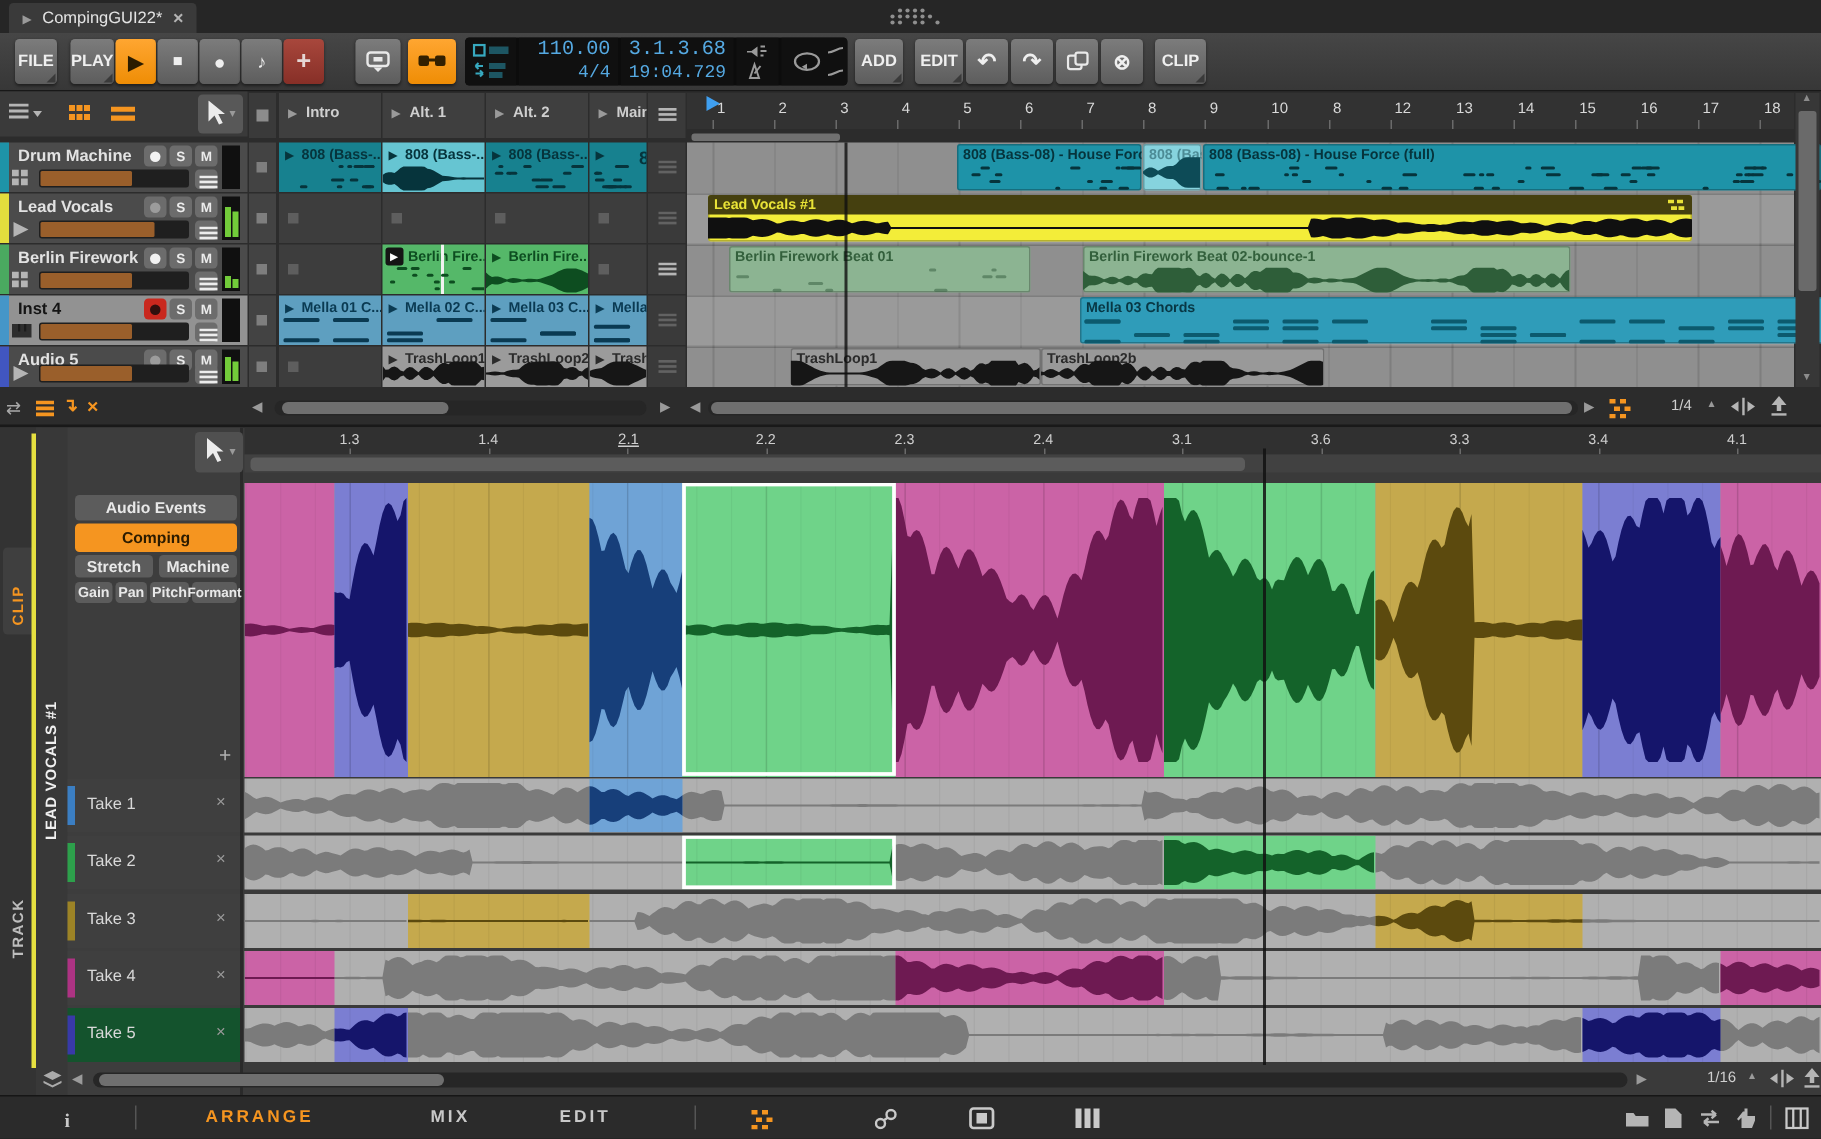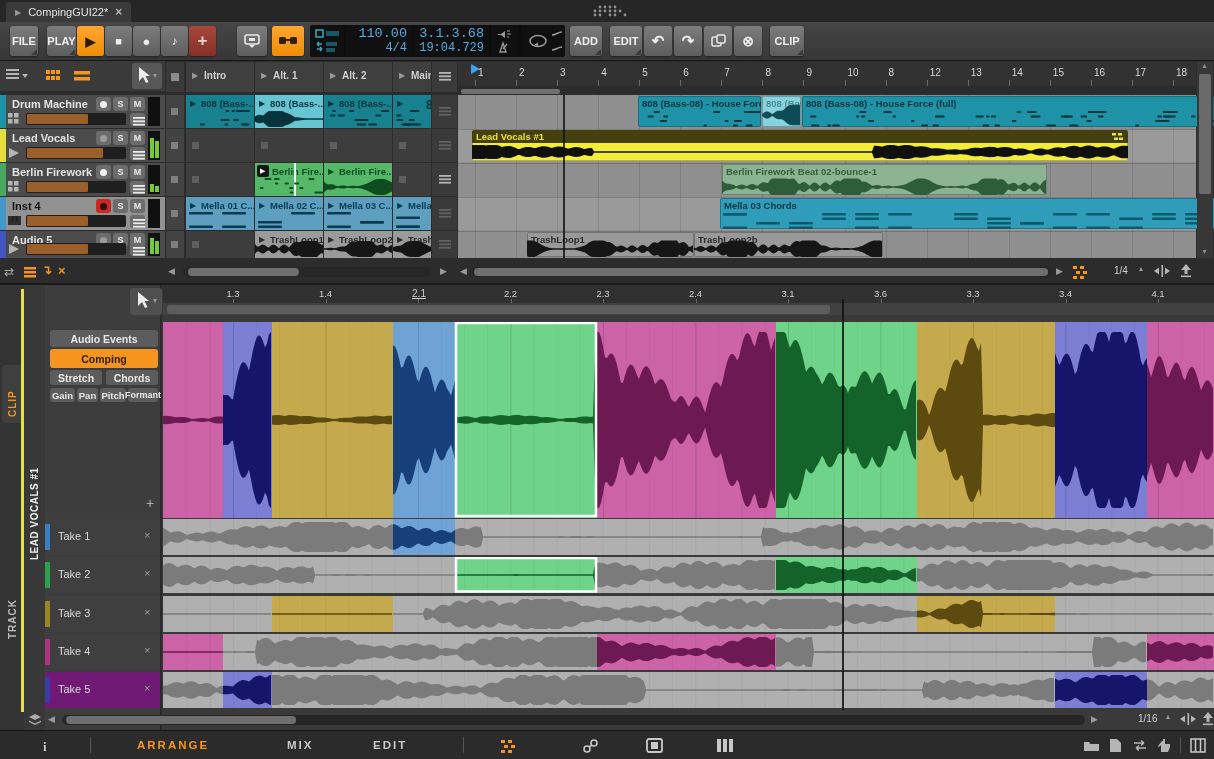--- a/index.html
+++ b/index.html
@@ -677,20 +677,34 @@
         <svg width="11" height="8" class="abs" style="left: 640px; top: 3px;">
           <rect x="0" y="0" width="4" height="2.5" fill="#e9e337"></rect>
           <rect x="6" y="0" width="4" height="2.5" fill="#e9e337"></rect>
           <rect x="2" y="4.5" width="4" height="2.5" fill="#e9e337"></rect>
           <rect x="7" y="4.5" width="4" height="2.5" fill="#e9e337"></rect>
         </svg>
         <svg width="656" height="18" class="abs" style="left: 0px; top: 13px;">
           <path d="M0,2.0 L2,2.0 L4,2.0 L6,2.0 L8,2.0 L10,2.0 L12,2.0 L14,2.4 L16,2.0 L18,2.0 L20,2.0 L22,2.0 L24,2.0 L26,2.2 L28,3.0 L30,3.9 L32,3.5 L34,3.2 L36,3.0 L38,3.1 L40,3.5 L42,4.2 L44,5.0 L46,6.0 L48,5.9 L50,5.1 L52,4.5 L54,4.1 L56,4.0 L58,4.1 L60,4.5 L62,5.0 L64,5.0 L66,4.3 L68,3.7 L70,3.3 L72,3.2 L74,3.4 L76,3.8 L78,4.4 L80,4.9 L82,4.3 L84,3.8 L86,3.5 L88,3.5 L90,3.7 L92,4.2 L94,5.0 L96,5.8 L98,5.3 L100,4.7 L102,4.3 L104,4.1 L106,4.3 L108,4.6 L110,5.2 L112,5.9 L114,5.8 L116,5.3 L118,5.0 L120,4.9 L122,8.3 L124,8.3 L126,8.3 L128,8.3 L130,8.3 L132,8.3 L134,8.3 L136,8.3 L138,8.3 L140,8.3 L142,8.3 L144,8.3 L146,8.3 L148,8.3 L150,8.3 L152,8.3 L154,8.3 L156,8.3 L158,8.3 L160,8.3 L162,8.3 L164,8.3 L166,8.3 L168,8.3 L170,8.3 L172,8.3 L174,8.3 L176,8.3 L178,8.3 L180,8.3 L182,8.3 L184,8.3 L186,8.3 L188,8.3 L190,8.3 L192,8.3 L194,8.3 L196,8.3 L198,8.3 L200,8.3 L202,8.3 L204,8.3 L206,8.3 L208,8.3 L210,8.3 L212,8.3 L214,8.3 L216,8.3 L218,8.3 L220,8.3 L222,8.3 L224,8.3 L226,8.3 L228,8.3 L230,8.3 L232,8.3 L234,8.3 L236,8.3 L238,8.3 L240,8.3 L242,8.3 L244,8.3 L246,8.3 L248,8.3 L250,8.3 L252,8.3 L254,8.3 L256,8.3 L258,8.3 L260,8.3 L262,8.3 L264,8.3 L266,8.3 L268,8.3 L270,8.3 L272,8.3 L274,8.3 L276,8.3 L278,8.3 L280,8.3 L282,8.3 L284,8.3 L286,8.3 L288,8.3 L290,8.3 L292,8.3 L294,8.3 L296,8.3 L298,8.3 L300,8.3 L302,8.3 L304,8.3 L306,8.3 L308,8.3 L310,8.3 L312,8.3 L314,8.3 L316,8.3 L318,8.3 L320,8.3 L322,8.3 L324,8.3 L326,8.3 L328,8.3 L330,8.3 L332,8.3 L334,8.3 L336,8.3 L338,8.3 L340,8.3 L342,8.3 L344,8.3 L346,8.3 L348,8.3 L350,8.3 L352,8.3 L354,8.3 L356,8.3 L358,8.3 L360,8.3 L362,8.3 L364,8.3 L366,8.3 L368,8.3 L370,8.3 L372,8.3 L374,8.3 L376,8.3 L378,8.3 L380,8.3 L382,8.3 L384,8.3 L386,8.3 L388,8.3 L390,8.3 L392,8.3 L394,8.3 L396,8.3 L398,8.3 L400,8.3 L402,2.8 L404,2.7 L406,2.9 L408,3.2 L410,3.7 L412,3.1 L414,2.5 L416,2.0 L418,2.0 L420,2.0 L422,2.0 L424,2.4 L426,2.9 L428,2.8 L430,2.4 L432,2.0 L434,2.0 L436,2.0 L438,2.3 L440,2.8 L442,3.4 L444,3.8 L446,3.5 L448,3.3 L450,3.2 L452,3.4 L454,3.7 L456,4.3 L458,4.9 L460,5.5 L462,5.3 L464,5.2 L466,5.2 L468,5.4 L470,5.7 L472,6.1 L474,6.4 L476,6.7 L478,6.6 L480,6.4 L482,6.3 L484,6.3 L486,6.6 L488,7.0 L490,6.7 L492,6.6 L494,6.4 L496,5.9 L498,5.4 L500,5.0 L502,4.8 L504,4.7 L506,4.8 L508,5.0 L510,5.1 L512,4.6 L514,4.2 L516,3.9 L518,3.8 L520,3.9 L522,4.1 L524,4.5 L526,5.0 L528,4.6 L530,4.3 L532,4.1 L534,4.0 L536,4.2 L538,4.6 L540,5.2 L542,5.9 L544,5.9 L546,5.6 L548,5.4 L550,5.5 L552,5.7 L554,6.2 L556,6.9 L558,7.5 L560,7.4 L562,6.7 L564,6.1 L566,5.7 L568,5.5 L570,5.6 L572,5.9 L574,6.4 L576,6.7 L578,6.0 L580,5.4 L582,4.8 L584,4.4 L586,4.3 L588,4.4 L590,4.8 L592,5.2 L594,4.5 L596,3.8 L598,3.2 L600,2.9 L602,2.8 L604,3.1 L606,3.5 L608,4.2 L610,4.0 L612,3.3 L614,2.8 L616,2.6 L618,2.6 L620,2.9 L622,3.5 L624,4.2 L626,4.5 L628,4.0 L630,3.6 L632,3.4 L634,3.5 L636,3.8 L638,4.4 L640,5.2 L642,5.8 L644,4.8 L646,3.9 L648,3.2 L650,2.8 L652,2.7 L654,2.8 L656,3.1 L656,14.9 L654,15.2 L652,15.3 L650,15.2 L648,14.8 L646,14.1 L644,13.2 L642,12.2 L640,12.8 L638,13.6 L636,14.2 L634,14.5 L632,14.6 L630,14.4 L628,14.0 L626,13.5 L624,13.8 L622,14.5 L620,15.1 L618,15.4 L616,15.4 L614,15.2 L612,14.7 L610,14.0 L608,13.8 L606,14.5 L604,14.9 L602,15.2 L600,15.1 L598,14.8 L596,14.2 L594,13.5 L592,12.8 L590,13.2 L588,13.6 L586,13.7 L584,13.6 L582,13.2 L580,12.6 L578,12.0 L576,11.3 L574,11.6 L572,12.1 L570,12.4 L568,12.5 L566,12.3 L564,11.9 L562,11.3 L560,10.6 L558,10.5 L556,11.1 L554,11.8 L552,12.3 L550,12.5 L548,12.6 L546,12.4 L544,12.1 L542,12.1 L540,12.8 L538,13.4 L536,13.8 L534,14.0 L532,13.9 L530,13.7 L528,13.4 L526,13.0 L524,13.5 L522,13.9 L520,14.1 L518,14.2 L516,14.1 L514,13.8 L512,13.4 L510,12.9 L508,13.0 L506,13.2 L504,13.3 L502,13.2 L500,13.0 L498,12.6 L496,12.1 L494,11.6 L492,11.4 L490,11.3 L488,11.0 L486,11.4 L484,11.7 L482,11.7 L480,11.6 L478,11.4 L476,11.3 L474,11.6 L472,11.9 L470,12.3 L468,12.6 L466,12.8 L464,12.8 L462,12.7 L460,12.5 L458,13.1 L456,13.7 L454,14.3 L452,14.6 L450,14.8 L448,14.7 L446,14.5 L444,14.2 L442,14.6 L440,15.2 L438,15.7 L436,16.0 L434,16.0 L432,16.0 L430,15.6 L428,15.2 L426,15.1 L424,15.6 L422,16.0 L420,16.0 L418,16.0 L416,16.0 L414,15.5 L412,14.9 L410,14.3 L408,14.8 L406,15.1 L404,15.3 L402,15.2 L400,9.7 L398,9.7 L396,9.7 L394,9.7 L392,9.7 L390,9.7 L388,9.7 L386,9.7 L384,9.7 L382,9.7 L380,9.7 L378,9.7 L376,9.7 L374,9.7 L372,9.7 L370,9.7 L368,9.7 L366,9.7 L364,9.7 L362,9.7 L360,9.7 L358,9.7 L356,9.7 L354,9.7 L352,9.7 L350,9.7 L348,9.7 L346,9.7 L344,9.7 L342,9.7 L340,9.7 L338,9.7 L336,9.7 L334,9.7 L332,9.7 L330,9.7 L328,9.7 L326,9.7 L324,9.7 L322,9.7 L320,9.7 L318,9.7 L316,9.7 L314,9.7 L312,9.7 L310,9.7 L308,9.7 L306,9.7 L304,9.7 L302,9.7 L300,9.7 L298,9.7 L296,9.7 L294,9.7 L292,9.7 L290,9.7 L288,9.7 L286,9.7 L284,9.7 L282,9.7 L280,9.7 L278,9.7 L276,9.7 L274,9.7 L272,9.7 L270,9.7 L268,9.7 L266,9.7 L264,9.7 L262,9.7 L260,9.7 L258,9.7 L256,9.7 L254,9.7 L252,9.7 L250,9.7 L248,9.7 L246,9.7 L244,9.7 L242,9.7 L240,9.7 L238,9.7 L236,9.7 L234,9.7 L232,9.7 L230,9.7 L228,9.7 L226,9.7 L224,9.7 L222,9.7 L220,9.7 L218,9.7 L216,9.7 L214,9.7 L212,9.7 L210,9.7 L208,9.7 L206,9.7 L204,9.7 L202,9.7 L200,9.7 L198,9.7 L196,9.7 L194,9.7 L192,9.7 L190,9.7 L188,9.7 L186,9.7 L184,9.7 L182,9.7 L180,9.7 L178,9.7 L176,9.7 L174,9.7 L172,9.7 L170,9.7 L168,9.7 L166,9.7 L164,9.7 L162,9.7 L160,9.7 L158,9.7 L156,9.7 L154,9.7 L152,9.7 L150,9.7 L148,9.7 L146,9.7 L144,9.7 L142,9.7 L140,9.7 L138,9.7 L136,9.7 L134,9.7 L132,9.7 L130,9.7 L128,9.7 L126,9.7 L124,9.7 L122,9.7 L120,13.1 L118,13.0 L116,12.7 L114,12.2 L112,12.1 L110,12.8 L108,13.4 L106,13.7 L104,13.9 L102,13.7 L100,13.3 L98,12.7 L96,12.2 L94,13.0 L92,13.8 L90,14.3 L88,14.5 L86,14.5 L84,14.2 L82,13.7 L80,13.1 L78,13.6 L76,14.2 L74,14.6 L72,14.8 L70,14.7 L68,14.3 L66,13.7 L64,13.0 L62,13.0 L60,13.5 L58,13.9 L56,14.0 L54,13.9 L52,13.5 L50,12.9 L48,12.1 L46,12.0 L44,13.0 L42,13.8 L40,14.5 L38,14.9 L36,15.0 L34,14.8 L32,14.5 L30,14.1 L28,15.0 L26,15.8 L24,16.0 L22,16.0 L20,16.0 L18,16.0 L16,16.0 L14,15.6 L12,16.0 L10,16.0 L8,16.0 L6,16.0 L4,16.0 L2,16.0 L0,16.0 Z" fill="#101010"></path>
         </svg>
       </div>
+      <div class="abs" style="left: 486px; top: 103px; width: 201px; height: 31px; background: rgb(140, 180, 146); border-radius: 2px; overflow: hidden; box-shadow: rgba(0, 0, 0, 0.25) 0px 0px 0px 1px inset;">
+        <div class="abs" style="left: 4px; top: 2px; color: rgb(51, 96, 60); font-size: 9.5px; font-weight: bold; white-space: nowrap;">Berlin Firework Beat 01</div>
+        <svg width="201" height="32" class="abs" style="left: 0px; top: 0px;">
+          <rect x="4.8256891906494275" y="19.5" width="8.589749423455942" height="2" fill="rgba(40,80,50,0.45)" rx="1"></rect>
+          <rect x="29.16483614673689" y="28.5" width="5.774563134917116" height="2" fill="rgba(40,80,50,0.45)" rx="1"></rect>
+          <rect x="136.82512941223104" y="28.5" width="8.792325057947892" height="2" fill="rgba(40,80,50,0.45)" rx="1"></rect>
+          <rect x="52.78328279311154" y="24" width="9.961576273464743" height="2" fill="rgba(40,80,50,0.45)" rx="1"></rect>
+          <rect x="133.33855214116193" y="15" width="4.8224259543058" height="2" fill="rgba(40,80,50,0.45)" rx="1"></rect>
+          <rect x="174.90415150023182" y="15" width="3.530842282638332" height="2" fill="rgba(40,80,50,0.45)" rx="1"></rect>
+          <rect x="168.84524129267083" y="19.5" width="6.882230512492242" height="2" fill="rgba(40,80,50,0.45)" rx="1"></rect>
+          <rect x="64.20678934086754" y="28.5" width="5.235795374022018" height="2" fill="rgba(40,80,50,0.45)" rx="1"></rect>
+          <rect x="177.69039689701822" y="19.5" width="7.237006068666233" height="2" fill="rgba(40,80,50,0.45)" rx="1"></rect>
+        </svg>
+      </div>
       <div class="abs" style="left: 722px; top: 103px; width: 325px; height: 31px; background: rgb(140, 180, 146); border-radius: 2px; overflow: hidden; box-shadow: rgba(0, 0, 0, 0.25) 0px 0px 0px 1px inset;">
         <div class="abs" style="left: 4px; top: 2px; color: rgb(51, 96, 60); font-size: 9.5px; font-weight: bold; white-space: nowrap;">Berlin Firework Beat 02-bounce-1</div>
         <svg width="325" height="32" class="abs" style="left: 0px; top: 0px;">
           <path d="M0,16.7 L2,18.2 L4,19.6 L6,19.8 L8,19.9 L10,20.4 L12,21.1 L14,22.2 L16,21.5 L18,20.7 L20,20.5 L22,21.0 L24,22.1 L26,21.5 L28,20.4 L30,19.9 L32,20.3 L34,21.5 L36,21.5 L38,19.7 L40,18.5 L42,18.2 L44,18.7 L46,18.9 L48,16.0 L50,14.5 L52,14.5 L54,14.5 L56,14.5 L58,14.5 L60,14.5 L62,14.5 L64,14.5 L66,15.0 L68,14.9 L70,14.5 L72,14.6 L74,16.5 L76,19.4 L78,20.1 L80,18.5 L82,17.9 L84,18.7 L86,20.6 L88,21.8 L90,19.6 L92,18.4 L94,18.7 L96,20.2 L98,22.3 L100,20.1 L102,18.7 L104,18.6 L106,19.7 L108,21.5 L110,19.8 L112,17.7 L114,16.6 L116,16.6 L118,17.3 L120,16.0 L122,14.5 L124,14.5 L126,14.5 L128,14.5 L130,14.5 L132,14.5 L134,14.5 L136,14.5 L138,15.5 L140,17.7 L142,17.6 L144,18.0 L146,18.9 L148,20.2 L150,21.7 L152,21.4 L154,21.0 L156,21.1 L158,21.5 L160,22.2 L162,22.1 L164,21.7 L166,21.6 L168,21.8 L170,22.2 L172,22.3 L174,21.9 L176,21.7 L178,21.5 L180,21.3 L182,20.8 L184,19.9 L186,18.9 L188,17.9 L190,16.9 L192,15.9 L194,15.0 L196,14.5 L198,14.5 L200,14.5 L202,14.5 L204,15.0 L206,15.8 L208,16.8 L210,17.9 L212,19.0 L214,20.0 L216,20.7 L218,21.3 L220,21.7 L222,22.1 L224,22.3 L226,22.2 L228,22.1 L230,22.0 L232,22.2 L234,22.3 L236,22.1 L238,21.7 L240,21.6 L242,21.7 L244,22.2 L246,21.7 L248,20.8 L250,20.0 L252,19.6 L254,19.5 L256,18.5 L258,16.5 L260,14.9 L262,14.5 L264,14.5 L266,14.5 L268,14.5 L270,14.5 L272,14.5 L274,14.5 L276,15.9 L278,15.3 L280,15.2 L282,16.1 L284,17.9 L286,20.4 L288,19.9 L290,18.9 L292,18.7 L294,19.6 L296,21.5 L298,21.3 L300,19.4 L302,18.6 L304,19.1 L306,20.9 L308,21.7 L310,19.6 L312,18.4 L314,18.5 L316,20.0 L318,21.7 L320,18.8 L322,16.7 L324,15.8 L324,30.2 L322,29.3 L320,27.2 L318,24.3 L316,26.0 L314,27.5 L312,27.6 L310,26.4 L308,24.3 L306,25.1 L304,26.9 L302,27.4 L300,26.6 L298,24.7 L296,24.5 L294,26.4 L292,27.3 L290,27.1 L288,26.1 L286,25.6 L284,28.1 L282,29.9 L280,30.8 L278,30.7 L276,30.1 L274,31.5 L272,31.5 L270,31.5 L268,31.5 L266,31.5 L264,31.5 L262,31.5 L260,31.1 L258,29.5 L256,27.5 L254,26.5 L252,26.4 L250,26.0 L248,25.2 L246,24.3 L244,23.8 L242,24.3 L240,24.4 L238,24.3 L236,23.9 L234,23.7 L232,23.8 L230,24.0 L228,23.9 L226,23.8 L224,23.7 L222,23.9 L220,24.3 L218,24.7 L216,25.3 L214,26.0 L212,27.0 L210,28.1 L208,29.2 L206,30.2 L204,31.0 L202,31.5 L200,31.5 L198,31.5 L196,31.5 L194,31.0 L192,30.1 L190,29.1 L188,28.1 L186,27.1 L184,26.1 L182,25.2 L180,24.7 L178,24.5 L176,24.3 L174,24.1 L172,23.7 L170,23.8 L168,24.2 L166,24.4 L164,24.3 L162,23.9 L160,23.8 L158,24.5 L156,24.9 L154,25.0 L152,24.6 L150,24.3 L148,25.8 L146,27.1 L144,28.0 L142,28.4 L140,28.3 L138,30.5 L136,31.5 L134,31.5 L132,31.5 L130,31.5 L128,31.5 L126,31.5 L124,31.5 L122,31.5 L120,30.0 L118,28.7 L116,29.4 L114,29.4 L112,28.3 L110,26.2 L108,24.5 L106,26.3 L104,27.4 L102,27.3 L100,25.9 L98,23.7 L96,25.8 L94,27.3 L92,27.6 L90,26.4 L88,24.2 L86,25.4 L84,27.3 L82,28.1 L80,27.5 L78,25.9 L76,26.6 L74,29.5 L72,31.4 L70,31.5 L68,31.1 L66,31.0 L64,31.5 L62,31.5 L60,31.5 L58,31.5 L56,31.5 L54,31.5 L52,31.5 L50,31.5 L48,30.0 L46,27.1 L44,27.3 L42,27.8 L40,27.5 L38,26.3 L36,24.5 L34,24.5 L32,25.7 L30,26.1 L28,25.6 L26,24.5 L24,23.9 L22,25.0 L20,25.5 L18,25.3 L16,24.5 L14,23.8 L12,24.9 L10,25.6 L8,26.1 L6,26.2 L4,26.4 L2,27.8 L0,29.3 Z" fill="#2e5e39"></path>
         </svg>
       </div>
       <div class="abs" style="left: 720px; top: 137px; width: 564px; height: 31px; background: rgb(47, 156, 185); border-radius: 2px; overflow: hidden; box-shadow: rgba(0, 0, 0, 0.25) 0px 0px 0px 1px inset;">
         <div class="abs" style="left: 4px; top: 2px; color: rgb(8, 55, 68); font-size: 9.5px; font-weight: bold; white-space: nowrap;">Mella 03 Chords</div>
         <svg width="494" height="32" class="abs" style="left: 0px; top: 0px;">
           <rect x="3" y="28.5" width="24" height="2.6" fill="#0c5a6e" rx="1"></rect>
@@ -784,21 +798,21 @@
     <div class="abs" style="left:130px;top:3px;width:32px;height:27px;background:#505050;border-radius:3px;">
       <svg class="abs" style="left:7px;top:4px;" width="16" height="19">
         <path d="M1,0 L1,14 L5,10 L8,16 L10.5,15 L7.5,9 L12,9 Z" fill="#ececec"></path>
       </svg>
       <span class="abs" style="left:23px;top:8px;color:#9a9a9a;font-size:8px;">▾</span>
     </div>
 
     <div class="pbtn" style="left:50px;top:45px;width:108px;height:17px;">Audio Events</div>
     <div class="pbtn" style="left:50px;top:64px;width:108px;height:19px;background:#f59520;color:#2c1c00;">Comping</div>
     <div class="pbtn" style="left:50px;top:85px;width:52px;height:15px;">Stretch</div>
-    <div class="pbtn" style="left:106px;top:85px;width:52px;height:15px;">Chords</div>
+    <div class="pbtn" style="left:106px;top:85px;width:52px;height:15px;">Machine</div>
     <div class="pbtn" style="left:50px;top:103px;width:25px;height:14px;font-size:9.5px;">Gain</div>
     <div class="pbtn" style="left:77px;top:103px;width:21px;height:14px;font-size:9.5px;">Pan</div>
     <div class="pbtn" style="left:100px;top:103px;width:26px;height:14px;font-size:9.5px;">Pitch</div>
     <div class="pbtn" style="left:128px;top:103px;width:30px;height:14px;font-size:9px;">Formant</div>
     <div class="abs" style="left:146px;top:210px;color:#b0b0b0;font-size:14px;">+</div>
   <div class="abs" style="left: 163px; top: 0px; width: 1051px; height: 18px; background: rgb(48, 48, 48); overflow: hidden;">
         <div class="abs ctr" style="left: 70px; top: 3px; color: rgb(207, 207, 207); font-size: 9.5px;">1.3</div>
         <div class="abs" style="left: 70px; top: 14px; width: 1px; height: 4px; background: rgb(106, 106, 106);"></div>
         <div class="abs ctr" style="left: 162.5px; top: 3px; color: rgb(207, 207, 207); font-size: 9.5px;">1.4</div>
         <div class="abs" style="left: 162.5px; top: 14px; width: 1px; height: 4px; background: rgb(106, 106, 106);"></div>
@@ -1146,21 +1160,21 @@
           <rect x="994.7600000000001" y="0" width="0.8" height="36" fill="rgba(0,0,0,0.05)"></rect>
           <rect x="1017.8800000000001" y="0" width="0.8" height="36" fill="rgba(0,0,0,0.05)"></rect>
           <rect x="1041" y="0" width="0.8" height="36" fill="rgba(0,0,0,0.05)"></rect>
           <path d="M60,17.3 L62,17.3 L64,17.3 L66,17.3 L68,17.2 L70,17.2 L72,17.1 L74,17.2 L76,17.2 L78,17.3 L80,17.3 L82,17.2 L84,17.1 L86,17.1 L88,17.1 L90,17.1 L92,17.2 L94,5.9 L96,6.7 L98,5.4 L100,4.5 L102,4.0 L104,4.1 L106,4.8 L108,6.1 L110,7.7 L112,9.5 L114,8.4 L116,7.6 L118,7.1 L120,6.2 L122,5.8 L124,6.0 L126,6.6 L128,7.5 L130,6.3 L132,4.5 L134,3.2 L136,3.0 L138,3.0 L140,3.0 L142,3.1 L144,4.1 L146,3.9 L148,3.0 L150,3.0 L152,3.0 L154,3.0 L156,3.0 L158,3.0 L160,3.4 L162,4.2 L164,3.2 L166,3.0 L168,3.0 L170,3.0 L172,3.0 L174,4.0 L176,5.4 L178,6.9 L180,6.4 L182,5.9 L184,5.8 L186,6.0 L188,6.7 L190,7.8 L192,9.2 L194,10.7 L196,10.8 L198,10.5 L200,10.5 L202,10.7 L204,11.0 L206,11.3 L208,11.9 L210,12.6 L212,12.7 L214,12.1 L216,11.7 L218,11.6 L220,11.8 L222,12.3 L224,13.1 L226,14.0 L228,14.5 L230,13.3 L232,12.3 L234,11.5 L236,11.0 L238,10.8 L240,10.8 L242,11.2 L244,11.8 L246,11.1 L248,10.2 L250,9.6 L252,9.3 L254,9.4 L256,9.9 L258,10.7 L260,11.8 L262,11.7 L264,11.0 L266,10.6 L268,10.5 L270,10.8 L272,11.5 L274,12.7 L276,14.2 L278,15.0 L280,14.4 L282,14.1 L284,14.1 L286,14.3 L288,14.7 L290,14.8 L292,15.2 L294,15.6 L296,13.7 L298,12.0 L300,10.6 L302,9.6 L304,9.2 L306,9.2 L308,9.7 L310,10.4 L312,9.0 L314,7.2 L316,5.8 L318,4.9 L320,4.5 L322,4.7 L324,5.3 L326,6.3 L328,5.9 L330,4.3 L332,3.0 L334,3.0 L336,3.0 L338,3.0 L340,3.3 L342,4.6 L344,5.3 L346,3.9 L348,3.0 L350,3.0 L352,3.0 L354,3.0 L356,3.9 L358,5.5 L360,7.2 L362,6.1 L364,5.2 L366,4.7 L368,4.7 L370,5.3 L372,6.5 L374,7.5 L376,8.3 L378,7.0 L380,5.0 L382,3.5 L384,3.0 L386,3.0 L388,3.0 L390,3.0 L392,3.8 L394,3.5 L396,3.0 L398,3.0 L400,3.0 L402,3.0 L404,3.0 L406,3.0 L408,3.0 L410,3.0 L412,3.0 L414,3.0 L416,3.0 L418,3.0 L420,3.0 L422,3.0 L424,3.0 L426,3.9 L428,3.1 L430,3.0 L432,3.0 L434,3.0 L434,33.0 L432,33.0 L430,33.0 L428,32.9 L426,32.1 L424,33.0 L422,33.0 L420,33.0 L418,33.0 L416,33.0 L414,33.0 L412,33.0 L410,33.0 L408,33.0 L406,33.0 L404,33.0 L402,33.0 L400,33.0 L398,33.0 L396,33.0 L394,32.5 L392,32.2 L390,33.0 L388,33.0 L386,33.0 L384,33.0 L382,32.5 L380,31.0 L378,29.0 L376,27.7 L374,28.5 L372,29.5 L370,30.7 L368,31.3 L366,31.3 L364,30.8 L362,29.9 L360,28.8 L358,30.5 L356,32.1 L354,33.0 L352,33.0 L350,33.0 L348,33.0 L346,32.1 L344,30.7 L342,31.4 L340,32.7 L338,33.0 L336,33.0 L334,33.0 L332,33.0 L330,31.7 L328,30.1 L326,29.7 L324,30.7 L322,31.3 L320,31.5 L318,31.1 L316,30.2 L314,28.8 L312,27.0 L310,25.6 L308,26.3 L306,26.8 L304,26.8 L302,26.4 L300,25.4 L298,24.0 L296,22.3 L294,20.4 L292,20.8 L290,21.2 L288,21.3 L286,21.7 L284,21.9 L282,21.9 L280,21.6 L278,21.0 L276,21.8 L274,23.3 L272,24.5 L270,25.2 L268,25.5 L266,25.4 L264,25.0 L262,24.3 L260,24.2 L258,25.3 L256,26.1 L254,26.6 L252,26.7 L250,26.4 L248,25.8 L246,24.9 L244,24.2 L242,24.8 L240,25.2 L238,25.2 L236,25.0 L234,24.5 L232,23.7 L230,22.7 L228,21.5 L226,22.0 L224,22.9 L222,23.7 L220,24.2 L218,24.4 L216,24.3 L214,23.9 L212,23.3 L210,23.4 L208,24.1 L206,24.7 L204,25.0 L202,25.3 L200,25.5 L198,25.5 L196,25.2 L194,25.3 L192,26.8 L190,28.2 L188,29.3 L186,30.0 L184,30.2 L182,30.1 L180,29.6 L178,29.1 L176,30.6 L174,32.0 L172,33.0 L170,33.0 L168,33.0 L166,33.0 L164,32.8 L162,31.8 L160,32.6 L158,33.0 L156,33.0 L154,33.0 L152,33.0 L150,33.0 L148,33.0 L146,32.1 L144,31.9 L142,32.9 L140,33.0 L138,33.0 L136,33.0 L134,32.8 L132,31.5 L130,29.7 L128,28.5 L126,29.4 L124,30.0 L122,30.2 L120,29.8 L118,28.9 L116,28.4 L114,27.6 L112,26.5 L110,28.3 L108,29.9 L106,31.2 L104,31.9 L102,32.0 L100,31.5 L98,30.6 L96,29.3 L94,30.1 L92,18.8 L90,18.9 L88,18.9 L86,18.9 L84,18.9 L82,18.8 L80,18.7 L78,18.7 L76,18.8 L74,18.8 L72,18.9 L70,18.8 L68,18.8 L66,18.7 L64,18.7 L62,18.7 L60,18.7 Z" fill="#7b7b7b"></path>
           <path d="M613,3.6 L615,3.3 L617,3.5 L619,4.3 L621,5.7 L623,7.4 L625,8.5 L627,7.5 L629,5.9 L631,4.6 L633,3.7 L635,3.5 L637,3.8 L639,4.6 L641,5.5 L643,3.6 L645,3.0 L647,3.0 L649,3.0 L651,16.9 L653,16.9 L655,17.0 L657,17.1 L659,17.0 L661,16.9 L663,16.8 L665,16.8 L667,16.8 L669,16.9 L671,16.9 L673,17.0 L675,17.0 L677,17.0 L679,16.9 L681,16.9 L683,16.9 L685,17.0 L687,17.1 L689,17.2 L691,17.2 L693,17.2 L695,17.2 L697,17.1 L699,17.2 L701,17.2 L703,17.3 L705,17.3 L707,17.3 L709,17.3 L711,17.3 L713,17.3 L715,17.3 L717,17.3 L719,17.3 L721,17.3 L723,17.3 L725,17.3 L727,17.3 L729,17.3 L731,17.3 L733,17.3 L735,17.3 L737,17.3 L739,17.3 L741,17.3 L743,17.3 L745,17.3 L747,17.3 L749,17.3 L751,17.3 L753,17.3 L755,17.3 L757,17.3 L759,17.3 L761,17.3 L763,17.3 L765,17.3 L767,17.3 L769,17.3 L771,17.3 L773,17.3 L775,17.3 L777,17.3 L779,17.3 L781,17.3 L783,17.3 L785,17.3 L787,17.3 L789,17.3 L791,17.3 L793,17.3 L795,17.3 L797,17.3 L799,17.3 L801,17.3 L803,17.3 L805,17.3 L807,17.3 L809,17.3 L811,17.3 L813,17.3 L815,17.3 L817,17.3 L819,17.3 L821,17.3 L823,17.3 L825,17.3 L827,17.3 L829,17.3 L831,17.3 L833,17.3 L835,17.3 L837,17.3 L839,17.3 L841,17.3 L843,17.3 L845,17.2 L847,17.2 L849,17.2 L851,17.2 L853,17.2 L855,17.3 L857,17.3 L859,17.2 L861,17.2 L863,17.1 L865,17.2 L867,17.2 L869,17.2 L871,17.3 L873,17.3 L875,17.3 L877,17.3 L879,17.3 L881,17.3 L883,17.3 L885,17.3 L887,17.3 L889,17.3 L891,17.3 L893,17.2 L895,17.1 L897,17.0 L899,17.0 L901,17.0 L903,17.1 L905,17.2 L907,17.1 L909,17.0 L911,16.9 L913,16.9 L915,16.9 L917,16.9 L919,17.0 L921,17.0 L923,17.1 L925,17.0 L927,16.9 L929,16.9 L931,3.0 L933,3.0 L935,3.0 L937,3.0 L939,4.4 L941,3.3 L943,3.0 L945,3.0 L947,3.0 L949,3.4 L951,4.8 L953,6.7 L955,8.9 L957,8.4 L959,7.7 L961,7.5 L963,7.8 L965,8.7 L967,10.1 L969,11.0 L971,12.1 L973,11.5 L975,9.9 L977,8.6 L979,7.8 L981,7.6 L983,8.0 L983,28.0 L981,28.4 L979,28.2 L977,27.4 L975,26.1 L973,24.5 L971,23.9 L969,25.0 L967,25.9 L965,27.3 L963,28.2 L961,28.5 L959,28.3 L957,27.6 L955,27.1 L953,29.3 L951,31.2 L949,32.6 L947,33.0 L945,33.0 L943,33.0 L941,32.7 L939,31.6 L937,33.0 L935,33.0 L933,33.0 L931,33.0 L929,19.1 L927,19.1 L925,19.0 L923,18.9 L921,19.0 L919,19.0 L917,19.1 L915,19.1 L913,19.1 L911,19.1 L909,19.0 L907,18.9 L905,18.8 L903,18.9 L901,19.0 L899,19.0 L897,19.0 L895,18.9 L893,18.8 L891,18.7 L889,18.7 L887,18.7 L885,18.7 L883,18.7 L881,18.7 L879,18.7 L877,18.7 L875,18.7 L873,18.7 L871,18.7 L869,18.8 L867,18.8 L865,18.8 L863,18.9 L861,18.8 L859,18.8 L857,18.7 L855,18.7 L853,18.8 L851,18.8 L849,18.8 L847,18.8 L845,18.8 L843,18.7 L841,18.7 L839,18.7 L837,18.7 L835,18.7 L833,18.7 L831,18.7 L829,18.7 L827,18.7 L825,18.7 L823,18.7 L821,18.7 L819,18.7 L817,18.7 L815,18.7 L813,18.7 L811,18.7 L809,18.7 L807,18.7 L805,18.7 L803,18.7 L801,18.7 L799,18.7 L797,18.7 L795,18.7 L793,18.7 L791,18.7 L789,18.7 L787,18.7 L785,18.7 L783,18.7 L781,18.7 L779,18.7 L777,18.7 L775,18.7 L773,18.7 L771,18.7 L769,18.7 L767,18.7 L765,18.7 L763,18.7 L761,18.7 L759,18.7 L757,18.7 L755,18.7 L753,18.7 L751,18.7 L749,18.7 L747,18.7 L745,18.7 L743,18.7 L741,18.7 L739,18.7 L737,18.7 L735,18.7 L733,18.7 L731,18.7 L729,18.7 L727,18.7 L725,18.7 L723,18.7 L721,18.7 L719,18.7 L717,18.7 L715,18.7 L713,18.7 L711,18.7 L709,18.7 L707,18.7 L705,18.7 L703,18.7 L701,18.8 L699,18.8 L697,18.9 L695,18.8 L693,18.8 L691,18.8 L689,18.8 L687,18.9 L685,19.0 L683,19.1 L681,19.1 L679,19.1 L677,19.0 L675,19.0 L673,19.0 L671,19.1 L669,19.1 L667,19.2 L665,19.2 L663,19.2 L661,19.1 L659,19.0 L657,18.9 L655,19.0 L653,19.1 L651,19.1 L649,33.0 L647,33.0 L645,33.0 L643,32.4 L641,30.5 L639,31.4 L637,32.2 L635,32.5 L633,32.3 L631,31.4 L629,30.1 L627,28.5 L625,27.5 L623,28.6 L621,30.3 L619,31.7 L617,32.5 L615,32.7 L613,32.4 Z" fill="#7b7b7b"></path>
           <path d="M0,17.3 L2,17.3 L4,17.3 L6,17.3 L8,17.3 L10,17.3 L12,17.3 L14,17.3 L16,17.3 L18,17.3 L20,17.3 L22,17.3 L24,17.3 L26,17.3 L28,17.3 L30,17.3 L32,17.3 L34,17.3 L36,17.3 L38,17.3 L40,17.3 L42,17.3 L44,17.3 L46,17.3 L48,17.3 L50,17.3 L52,17.3 L54,17.3 L56,17.3 L58,17.3 L60,17.3 L60,18.7 L58,18.7 L56,18.7 L54,18.7 L52,18.7 L50,18.7 L48,18.7 L46,18.7 L44,18.7 L42,18.7 L40,18.7 L38,18.7 L36,18.7 L34,18.7 L32,18.7 L30,18.7 L28,18.7 L26,18.7 L24,18.7 L22,18.7 L20,18.7 L18,18.7 L16,18.7 L14,18.7 L12,18.7 L10,18.7 L8,18.7 L6,18.7 L4,18.7 L2,18.7 L0,18.7 Z" fill="#6e1a52"></path>
           <path d="M434,3.0 L436,3.0 L438,3.9 L440,5.5 L442,7.3 L444,7.4 L446,6.9 L448,6.6 L450,6.8 L452,7.5 L454,8.6 L456,10.1 L458,11.7 L460,11.7 L462,10.4 L464,9.4 L466,8.7 L468,8.5 L470,8.8 L472,9.4 L474,10.3 L476,11.0 L478,10.0 L480,9.3 L482,8.9 L484,8.8 L486,9.2 L488,9.9 L490,10.8 L492,11.9 L494,11.5 L496,11.1 L498,11.0 L500,11.2 L502,11.7 L504,12.4 L506,13.4 L508,14.4 L510,14.7 L512,14.9 L514,14.6 L516,14.1 L518,13.9 L520,14.1 L522,14.6 L524,15.3 L526,15.7 L528,15.1 L530,14.5 L532,14.1 L534,14.0 L536,14.3 L538,14.9 L540,15.8 L542,16.7 L544,15.4 L546,14.0 L548,12.9 L550,12.1 L552,11.6 L554,11.6 L556,11.8 L558,12.3 L560,11.1 L562,9.5 L564,8.2 L566,7.2 L568,6.7 L570,6.7 L572,7.1 L574,7.8 L576,7.3 L578,5.7 L580,4.4 L582,3.5 L584,3.2 L586,3.3 L588,4.0 L590,5.0 L592,5.5 L594,4.0 L596,3.0 L598,3.0 L600,3.0 L602,3.0 L604,3.3 L606,4.6 L608,6.2 L610,5.0 L612,4.0 L612,32.0 L610,31.0 L608,29.8 L606,31.4 L604,32.7 L602,33.0 L600,33.0 L598,33.0 L596,33.0 L594,32.0 L592,30.5 L590,31.0 L588,32.0 L586,32.7 L584,32.8 L582,32.5 L580,31.6 L578,30.3 L576,28.7 L574,28.2 L572,28.9 L570,29.3 L568,29.3 L566,28.8 L564,27.8 L562,26.5 L560,24.9 L558,23.7 L556,24.2 L554,24.4 L552,24.4 L550,23.9 L548,23.1 L546,22.0 L544,20.6 L542,19.3 L540,20.2 L538,21.1 L536,21.7 L534,22.0 L532,21.9 L530,21.5 L528,20.9 L526,20.3 L524,20.7 L522,21.4 L520,21.9 L518,22.1 L516,21.9 L514,21.4 L512,21.1 L510,21.3 L508,21.6 L506,22.6 L504,23.6 L502,24.3 L500,24.8 L498,25.0 L496,24.9 L494,24.5 L492,24.1 L490,25.2 L488,26.1 L486,26.8 L484,27.2 L482,27.1 L480,26.7 L478,26.0 L476,25.0 L474,25.7 L472,26.6 L470,27.2 L468,27.5 L466,27.3 L464,26.6 L462,25.6 L460,24.3 L458,24.3 L456,25.9 L454,27.4 L452,28.5 L450,29.2 L448,29.4 L446,29.1 L444,28.6 L442,28.7 L440,30.5 L438,32.1 L436,33.0 L434,33.0 Z" fill="#6e1a52"></path>
           <path d="M984,8.4 L986,9.4 L988,10.7 L990,9.6 L992,8.3 L994,7.5 L996,7.1 L998,7.3 L1000,8.0 L1002,9.2 L1004,10.6 L1006,10.6 L1008,9.6 L1010,8.9 L1012,8.3 L1014,8.2 L1016,8.7 L1018,9.6 L1020,10.7 L1022,11.2 L1024,10.1 L1026,9.3 L1028,8.9 L1030,9.0 L1032,9.6 L1034,10.5 L1036,11.7 L1038,13.0 L1040,12.1 L1042,11.5 L1044,11.2 L1046,11.3 L1048,11.8 L1050,12.7 L1050,23.3 L1048,24.2 L1046,24.7 L1044,24.8 L1042,24.5 L1040,23.9 L1038,23.0 L1036,24.3 L1034,25.5 L1032,26.4 L1030,27.0 L1028,27.1 L1026,26.7 L1024,25.9 L1022,24.8 L1020,25.3 L1018,26.4 L1016,27.3 L1014,27.8 L1012,27.7 L1010,27.1 L1008,26.4 L1006,25.4 L1004,25.4 L1002,26.8 L1000,28.0 L998,28.7 L996,28.9 L994,28.5 L992,27.7 L990,26.4 L988,25.3 L986,26.6 L984,27.6 Z" fill="#6e1a52"></path>
         </svg>
       </div>
-      <div class="abs" style="left: 45px; top: 387px; width: 115px; height: 36px; background: #701a75;">
+      <div class="abs" style="left: 45px; top: 387px; width: 115px; height: 36px; background: #14532d;">
         <div class="abs" style="left: 0px; top: 5px; width: 5px; height: 26px; background: rgb(57, 57, 168);"></div>
         <div class="abs" style="left: 13px; top: 11px; color: rgb(216, 216, 216); font-size: 11px;">Take 5</div>
         <div class="abs" style="left: 99px; top: 10px; color: rgb(154, 154, 154); font-size: 11px;">×</div>
       </div>
       <div class="abs" style="left: 163px; top: 387px; width: 1051px; height: 36px; background: rgb(176, 176, 176); overflow: hidden;">
         <svg width="1051" height="36" class="abs" style="left: 0px; top: 0px;">
           <rect x="60" y="0" width="49" height="36" fill="#7b7ed2"></rect>
           <rect x="892" y="0" width="92" height="36" fill="#7b7ed2"></rect>
           <rect x="0.6" y="0" width="0.8" height="36" fill="rgba(0,0,0,0.05)"></rect>
           <rect x="23.720000000000002" y="0" width="0.8" height="36" fill="rgba(0,0,0,0.05)"></rect>

